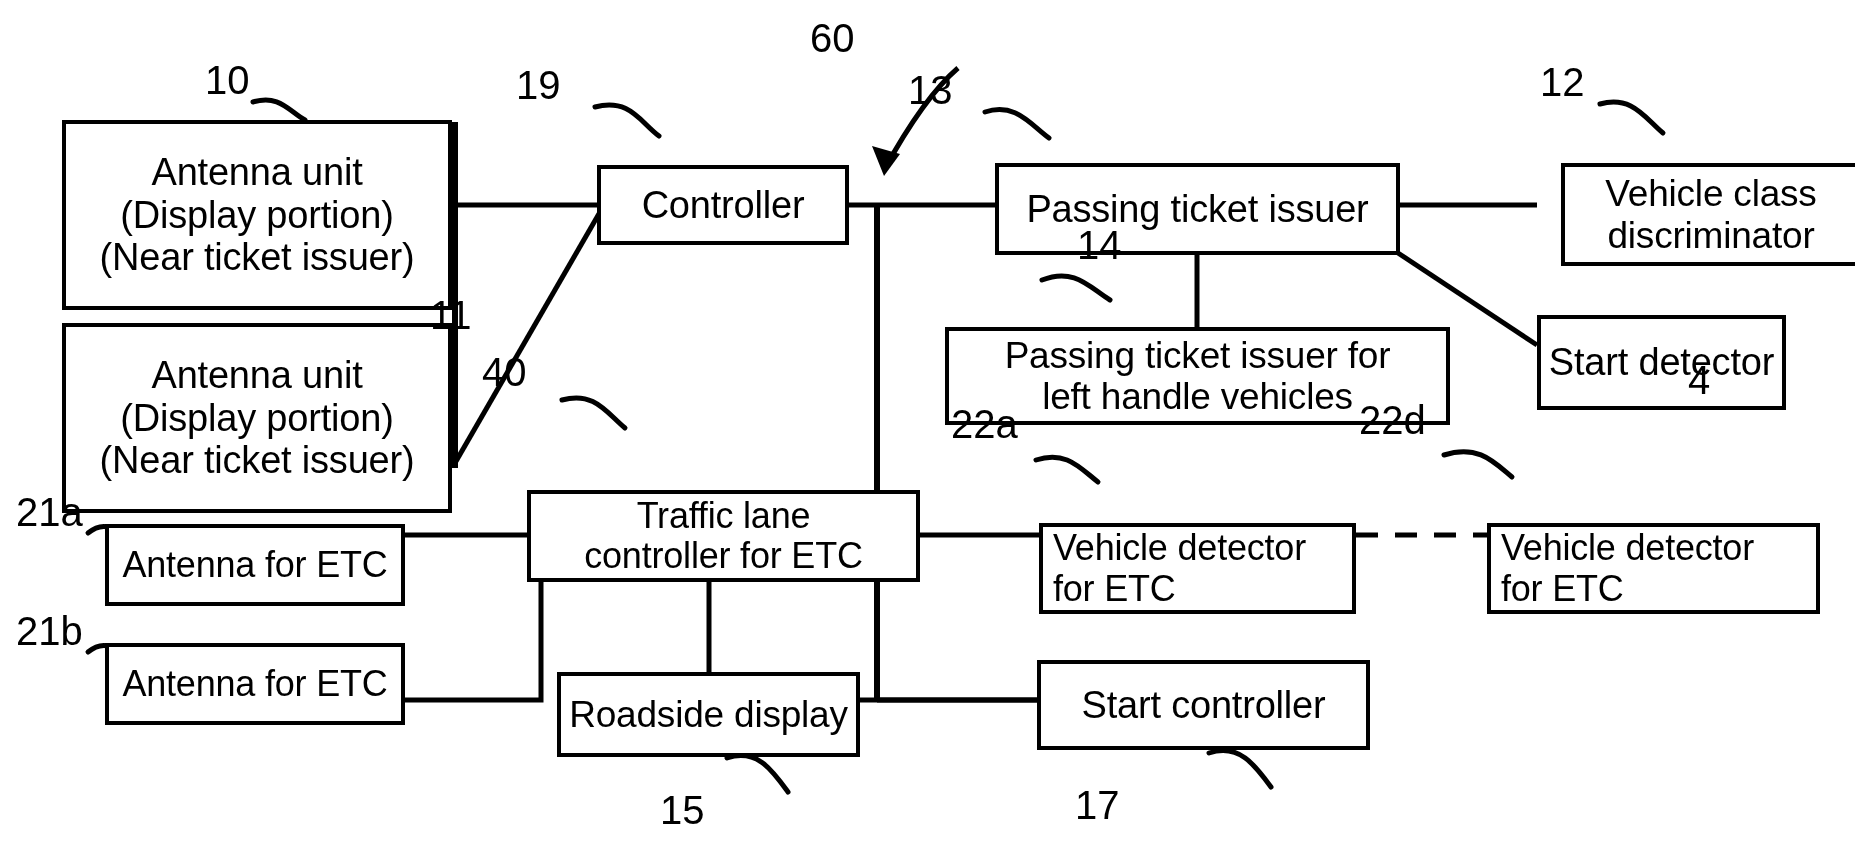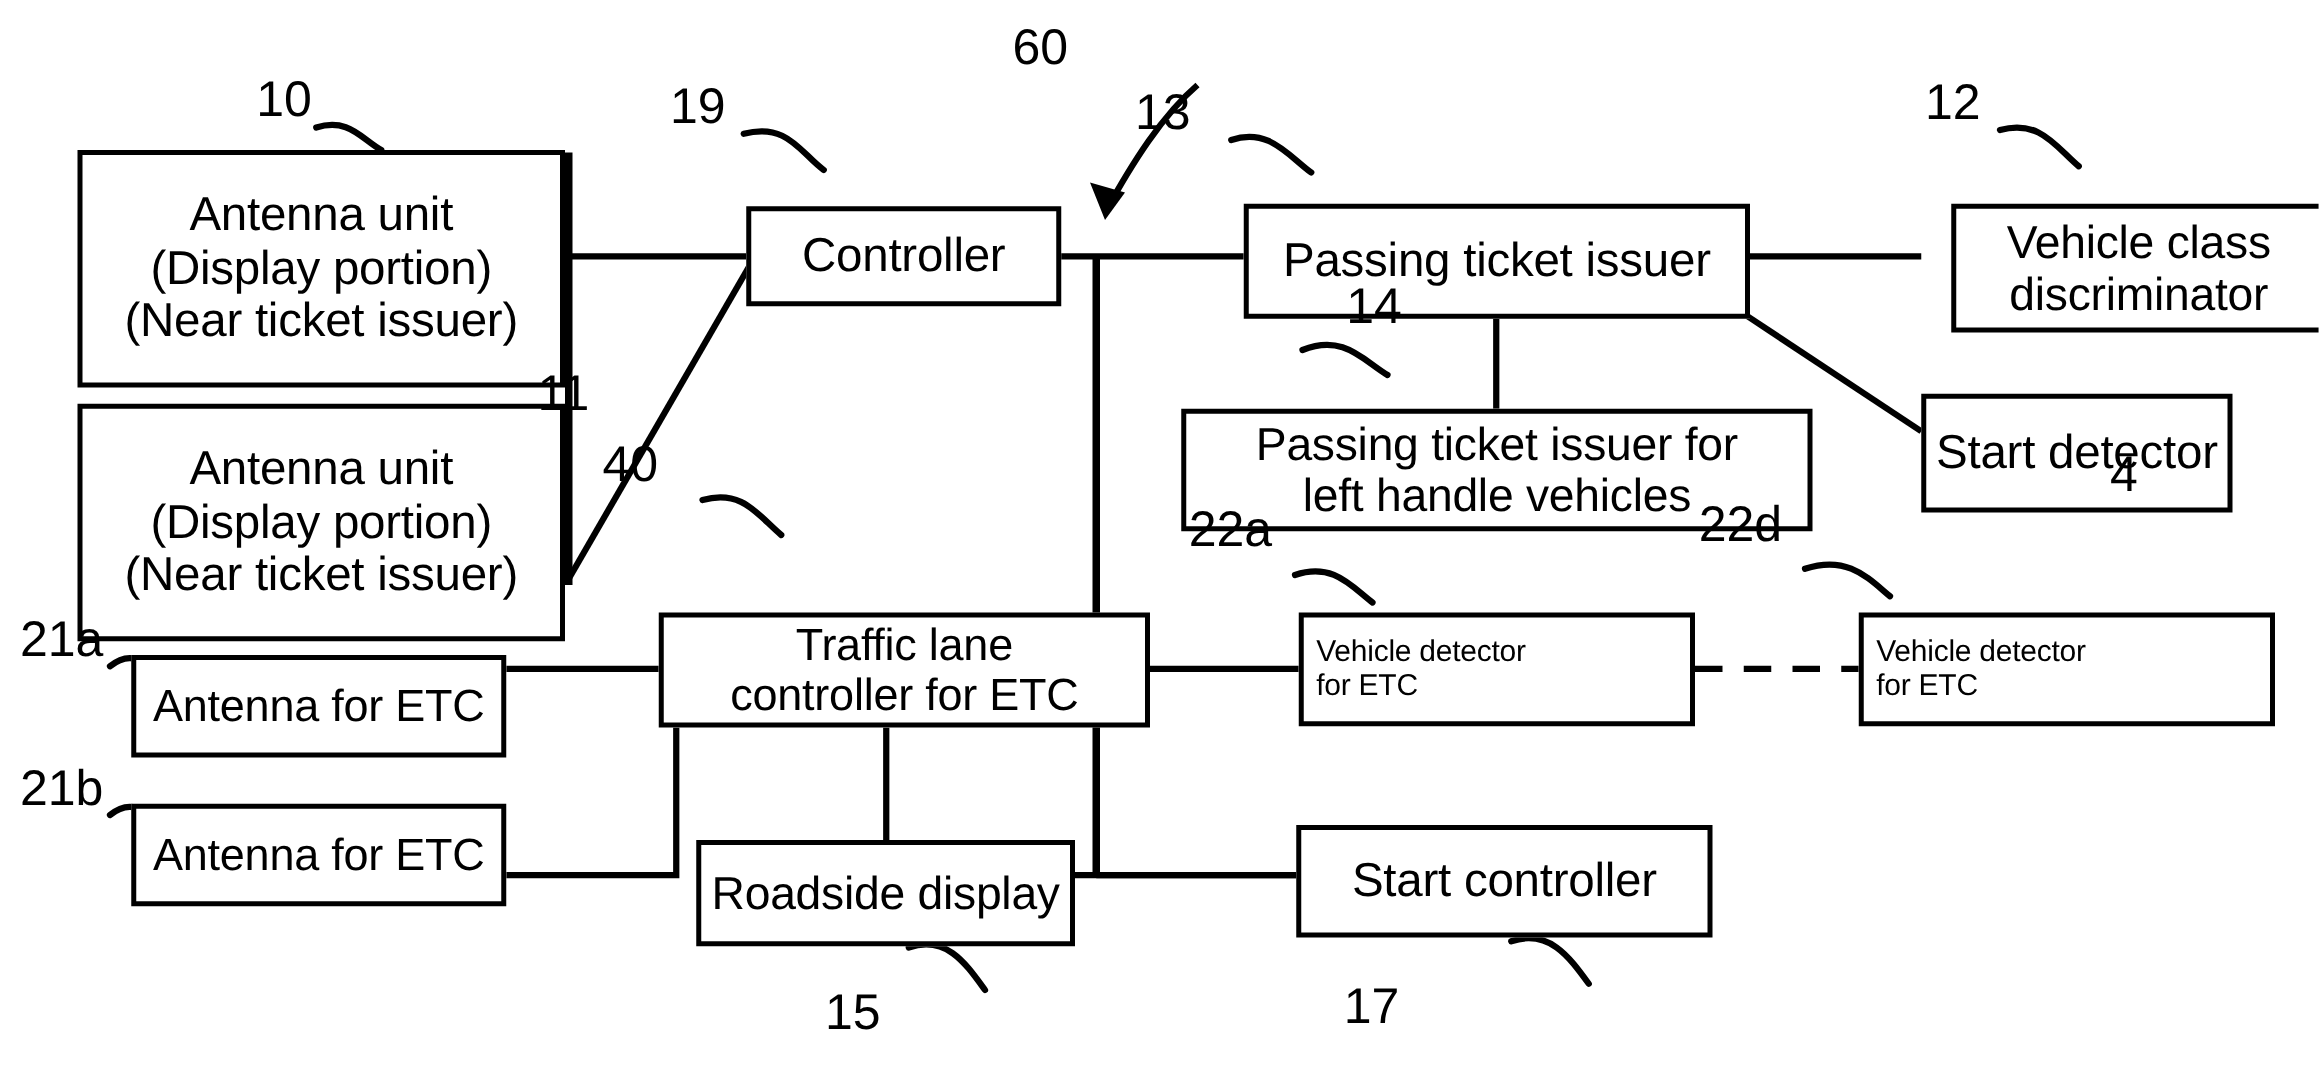--- a/index.html
+++ b/index.html
@@ -44,21 +44,21 @@
     white-space: nowrap;
   }
   .ref {
     position: absolute;
     color: #000;
     font-size: 40px;
     line-height: 1;
     white-space: nowrap;
     z-index: 4;
   }
-  .fs35 { font-size: 24px; }
+  .fs35 { font-size: 36px; margin-top: 33px; }
   .fs36 { font-size: 36px; }
   .fs37 { font-size: 37px; }
   .fs38 { font-size: 38px; }
 </style>
 </head>
 <body>
 
 <div id="stage">
 
   <svg id="wires" viewBox="0 0 1855 861">
@@ -112,21 +112,21 @@
       <path d="M1209,753 C1239,743 1255,765 1271,787"></path>
     </g>
 
     <g stroke="#000" fill="none" stroke-width="5">
       <path d="M958,68 C930,92 906,130 884,170"></path>
     </g>
     <polygon points="884,176 872,146 900,154" fill="#000" stroke="none"></polygon>
   </svg>
 
   <div class="ref" style="left:205px; top:60px;">10</div>
-  <div class="ref" style="left:536px; top:65px;text-align:right;">19</div>
+  <div class="ref" style="left:516px; top:65px;text-align:right;">19</div>
   <div class="ref" style="left:810px; top:18px;">60</div>
   <div class="ref" style="left:908px; top:70px;">13</div>
   <div class="ref" style="left:1540px; top:62px;">12</div>
   <div class="ref" style="left:1077px; top:225px;">14</div>
   <div class="ref" style="left:430px; top:295px;text-align:right;">11</div>
   <div class="ref" style="left:1688px; top:360px;">4</div>
   <div class="ref" style="left:482px; top:352px;">40</div>
   <div class="ref" style="left:951px; top:404px;">22a</div>
   <div class="ref" style="left:1359px; top:400px;">22d</div>
   <div class="ref" style="left:16px; top:492px;">21a</div>

